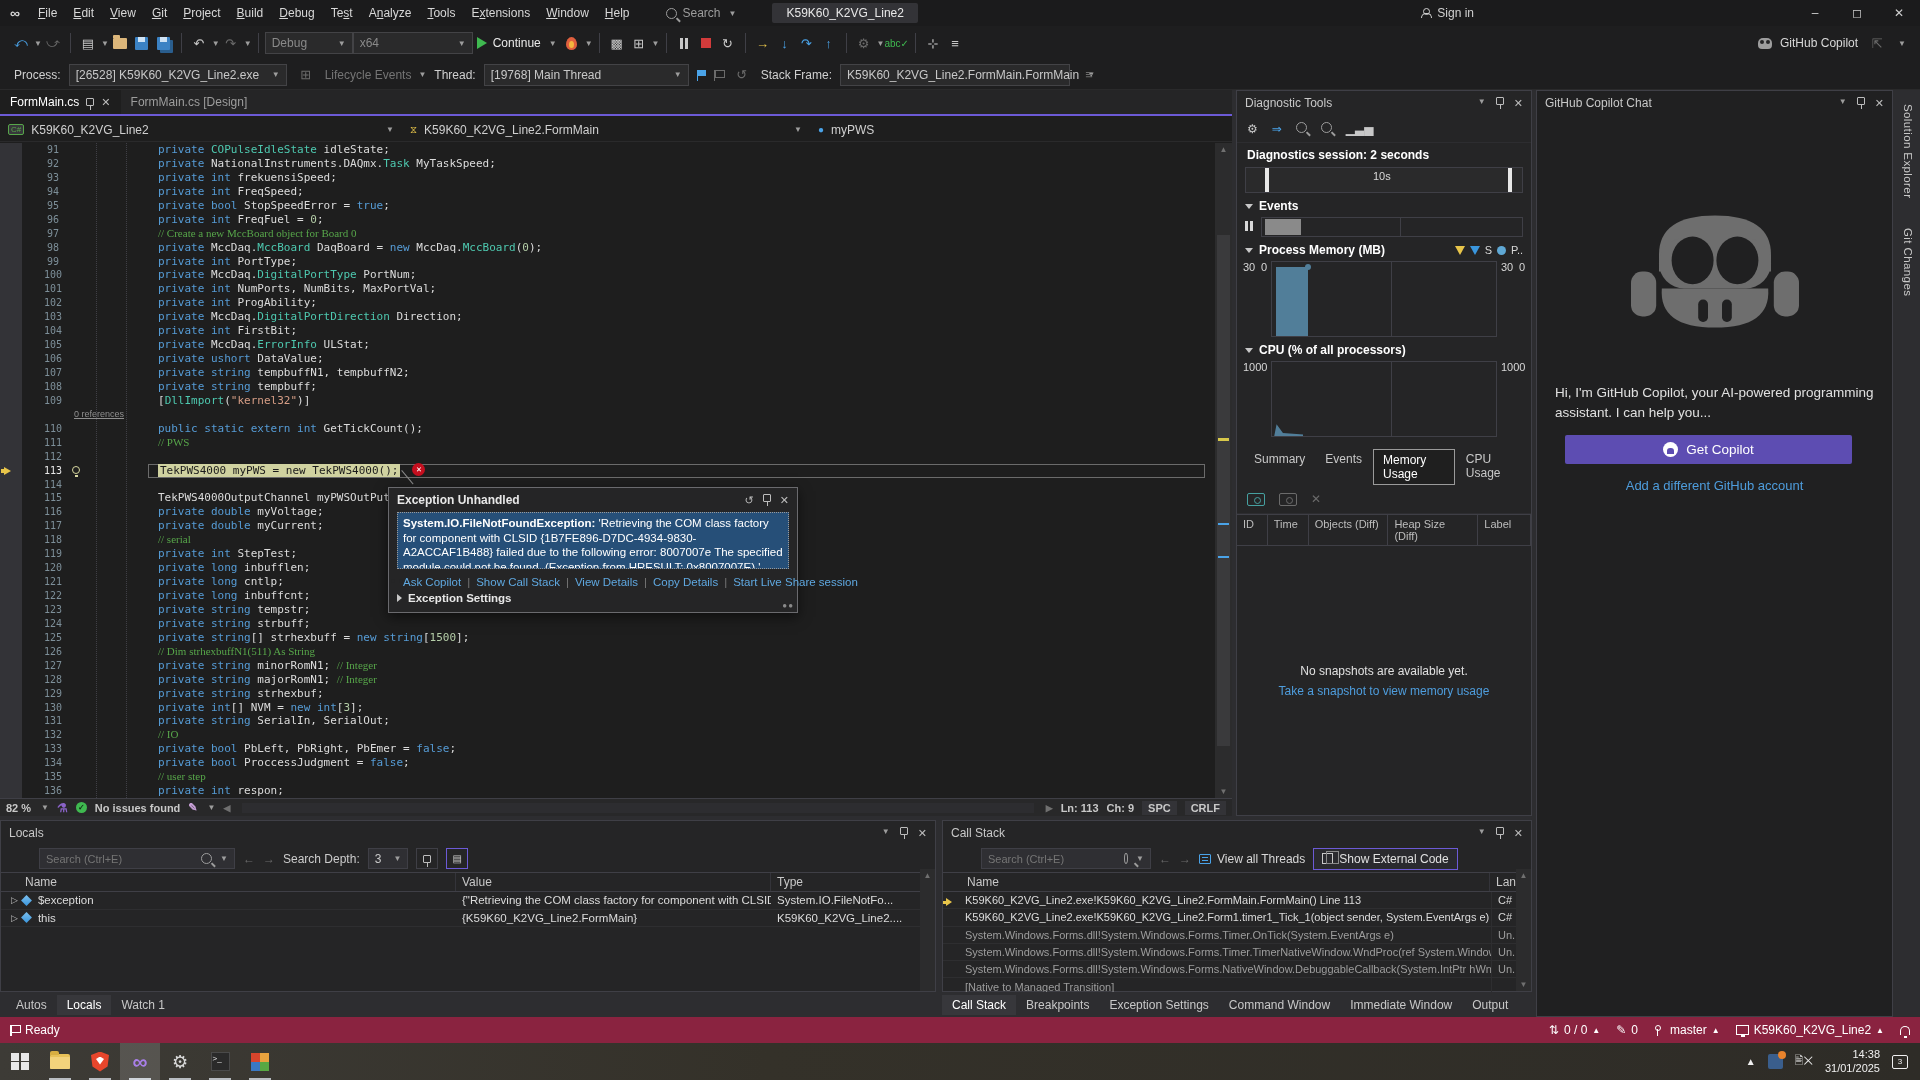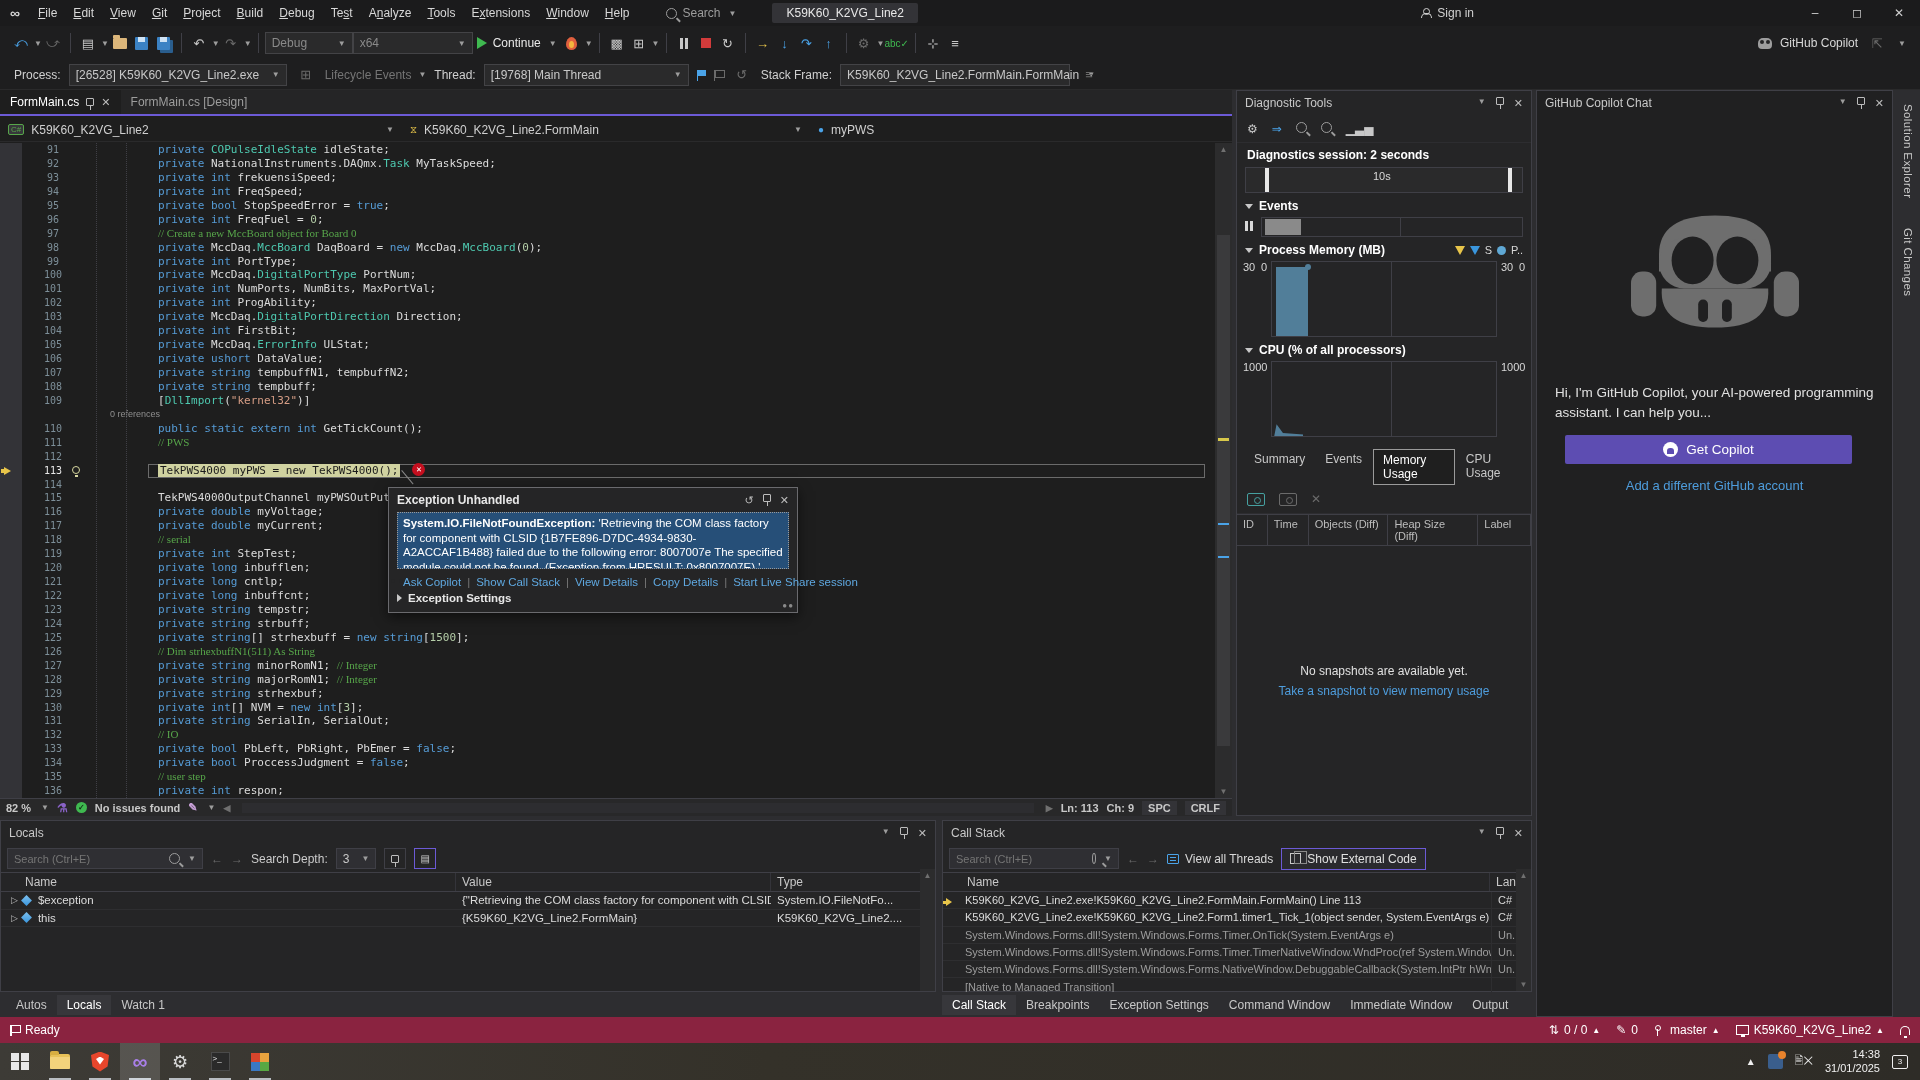--- a/index.html
+++ b/index.html
@@ -68,21 +68,21 @@
   .nav-caret { font-size:8px; color:#9d9d9d; }
   .csbadge { background:#37373b; color:#57a64a; border:1px solid #57a64a; font-size:8px; padding:0 2px; border-radius:2px; }
   .classic { color:#e8c54a; font-size:10px; }
   .lockic { color:#4aa3e8; font-size:10px; }
 
   .codearea { position:absolute; left:0; top:53px; right:17px; bottom:18px; overflow:hidden; background:#1e1e1e; }
   .gutterbar { position:absolute; left:0; top:0; bottom:0; width:22px; background:#333337; }
   .guide { position:absolute; top:0; bottom:0; border-left:1px dotted #3f3f46; }
   .cl { height:13.95px; line-height:13.95px; position:relative; padding-left:158px; font-family:"DejaVu Sans Mono",monospace; font-size:11px; white-space:pre; color:#dcdcdc; }
   .cl .ln { position:absolute; left:32px; width:42px; text-align:center; color:#7d8f99; font-size:10px; font-family:"DejaVu Sans Mono",monospace; }
-  .lens-row { height:13.95px; line-height:13.95px; padding-left:110px; font-size:9px; color:#8f8f8f; }
+  .lens-row { height:13.95px; line-height:13.95px; padding-left:74px; font-size:9px; color:#8f8f8f;text-decoration:underline; }
   .tk-k { color:#569cd6; } .tk-t { color:#4ec9b0; } .tk-p { color:#dcdcdc; } .tk-c { color:#57a64a;font-family:Liberation Serif, serif; } .tk-s { color:#d69d85; } .tk-n { color:#b5cea8; }
   .hl-box { position:absolute; left:148px; right:10px; top:0; height:13.95px; border:1px solid #6b6b6b; }
   .stmt { position:relative; background:#d0d2a0; color:#1b1b1b; padding:0 2px; }
   .cur-ln { color:#e8e8e8 !important; }
   .gut-arrow { position:absolute; left:4px; top:3px; width:0; height:0; border-left:7px solid #e8c54a; border-top:4px solid transparent; border-bottom:4px solid transparent; }
   .gut-arrow:before { content:""; position:absolute; left:-10px; top:-2px; width:4px; height:4px; background:#e8c54a; }
   .bulb { position:absolute; left:72px; top:2px; width:8px; height:8px; border:1px solid #d8d8a0; border-radius:50%; }
   .bulb:after { content:""; position:absolute; left:2px; top:8px; width:3px; height:2px; background:#d8d8a0; }
   .err-badge { display:inline-flex; width:13px; height:13px; background:#c50f1f; border-radius:50%; color:#fff; font-size:9px; align-items:center; justify-content:center; margin-left:12px; vertical-align:middle; position:relative; top:-1px; }
   .vscroll { position:absolute; right:0; top:53px; bottom:18px; width:17px; background:#2c2c2d; }
@@ -149,21 +149,21 @@
   .diag-grid-hdr div { padding:3px 6px; border-right:1px solid #3f3f46; }
   .diag-empty { text-align:center; margin-top:115px; line-height:1.7; }
   .diag-empty .t1 { color:#e0e0e0; }
   .link { color:#4e9ddd; }
 
   
   .panel { background:#252526; border:1px solid #3f3f46; position:absolute; font-size:12px; }
   .locals { left:0; top:820px; width:936px; height:172px; }
   .callstack { left:942px; top:820px; width:590px; height:172px; }
   .ptoolbar { height:27px; display:flex; align-items:center; gap:8px; padding:0 6px; }
-  .searchbox { background:#2f2f33; border:1px solid #3f3f46; height:21px; display:flex; align-items:center; padding:0 6px; gap:6px; width:196px; color:#9d9d9d; }
+  .searchbox { background:#2f2f33; border:1px solid #3f3f46; height:21px; display:flex; align-items:center; padding:0 6px; gap:6px; width:196px; color:#9d9d9d;margin-left:32px; }
   .searchbox input { background:transparent; border:none; outline:none; color:#c8c8c8; font-size:11px; width:130px; font-family:"Liberation Sans",sans-serif; }
   .navarr { color:#6b6b6b; font-size:12px; }
   .depth-combo { background:#2f2f33; border:1px solid #3f3f46; height:21px; display:flex; align-items:center; gap:10px; padding:0 6px; color:#c8c8c8; }
   .togglebtn { width:22px; height:21px; border:1px solid #3f3f46; display:flex; align-items:center; justify-content:center; color:#9d9d9d; font-size:10px; }
   .togglebtn.on { border-color:#6c5ad6; color:#c8c8c8; }
   .grid-hdr { display:flex; border-top:1px solid #3f3f46; border-bottom:1px solid #3f3f46; color:#c8c8c8; height:20px; align-items:center; }
   .grid-hdr div { padding:0 6px; border-right:1px solid #34343a; height:100%; display:flex; align-items:center; }
   .lrow { display:flex; height:17.5px; align-items:center; border-bottom:1px solid #2e2e30; color:#dcdcdc; font-size:11.5px; }
   .lrow div { padding:0 6px; overflow:hidden; white-space:nowrap; height:100%; display:flex; align-items:center; }
   .expander { color:#bdbdbd; font-size:9px; margin-right:4px; }

